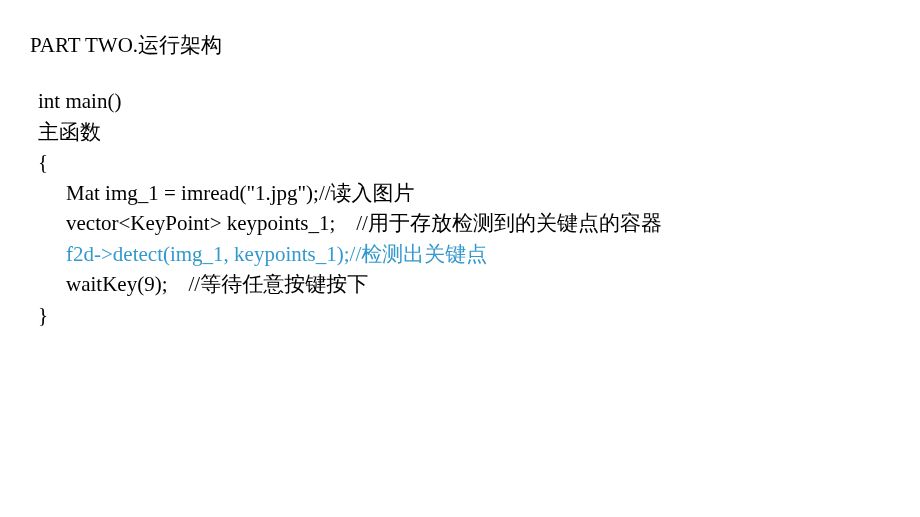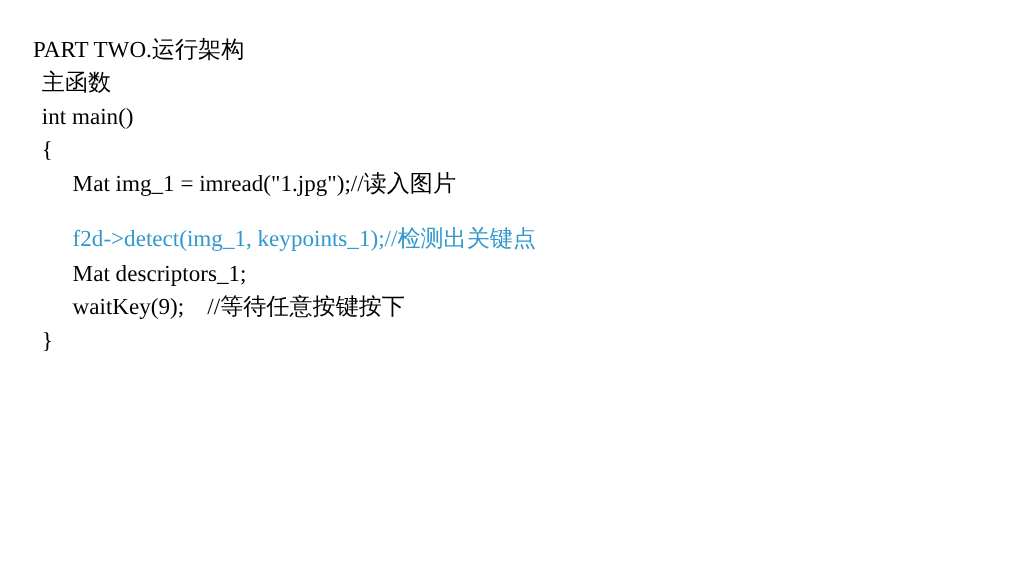--- a/index.html
+++ b/index.html
@@ -11,44 +11,44 @@
       width: 920px;
       height: 517px;
       background: #ffffff;
       font-family: "Times New Roman", "SimSun", serif;
       font-size: 21px;
       line-height: 1.45;
       padding: 30px 0 0 30px;
       color: #000000;
     }
     .title {
+      margin-bottom: 26px;
     }
     .content {
       padding-left: 8px;
     }
     .indented {
       padding-left: 28px;
     }
     .highlight {
       color: #3399cc;
-      margin-top: 20px;
     }
     .line {
       white-space: pre;
     }
   </style>
 </head>
 <body>
 
 <div class="title">PART TWO.运行架构</div>
 
 <div class="content">
+  <div class="line">int main()</div>
   <div class="line">主函数</div>
-  <div class="line">int main()</div>
   <div class="line">{</div>
   <div class="indented">
     <div class="line">Mat img_1 = imread("1.jpg");//读入图片</div>
+    <div class="line">vector&lt;KeyPoint&gt; keypoints_1;    //用于存放检测到的关键点的容器</div>
     <div class="line highlight">f2d-&gt;detect(img_1, keypoints_1);//检测出关键点</div>
-    <div class="line">Mat descriptors_1;</div>
     <div class="line">waitKey(9);    //等待任意按键按下</div>
   </div>
   <div class="line">}</div>
 </div>
 
 </body></html>

